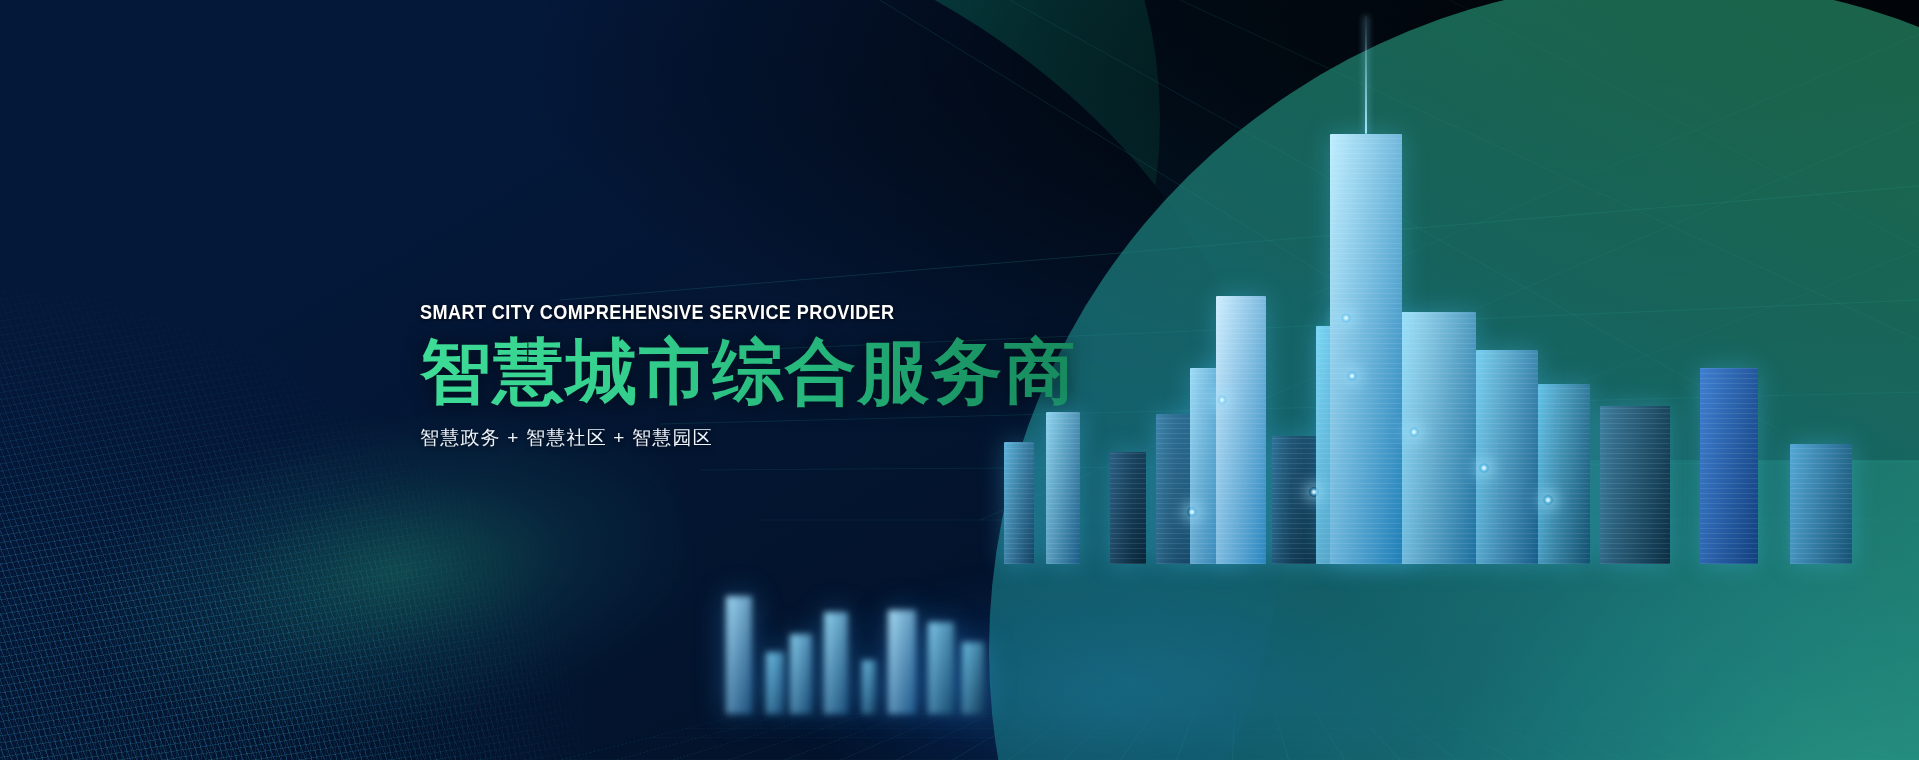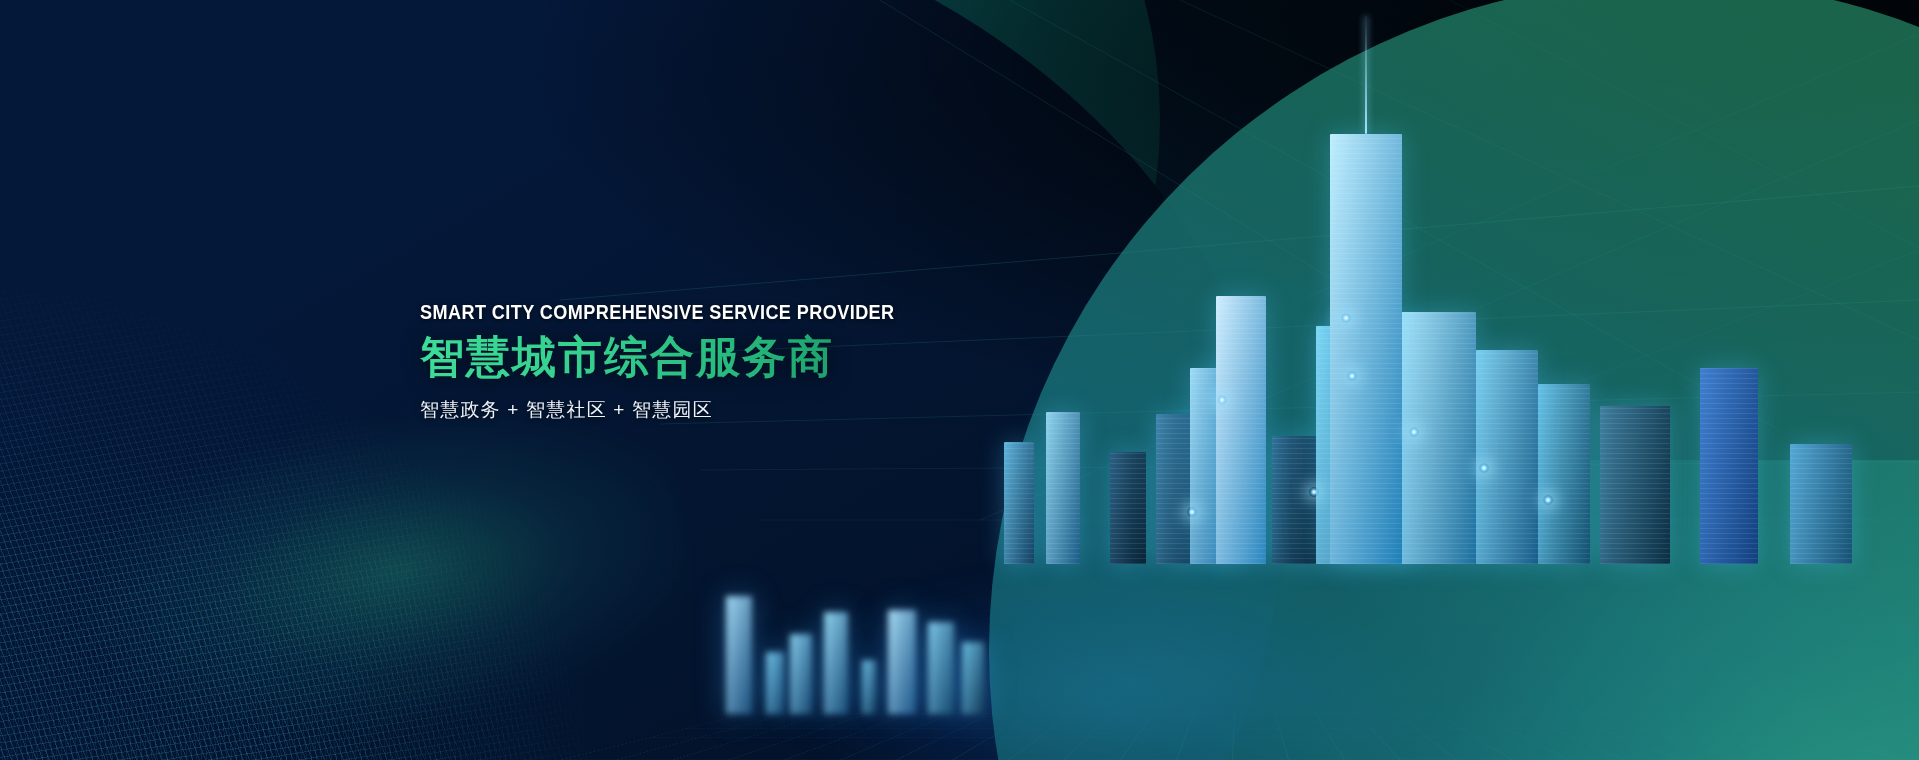--- a/index.html
+++ b/index.html
@@ -143,21 +143,21 @@
     font-family:"Liberation Sans Narrow","Liberation Sans",sans-serif;
     font-weight:700;font-size:21px;letter-spacing:.5px;
     color:#ffffff;
     transform:scaleX(.86);transform-origin:left center;
     text-shadow:0 1px 5px rgba(0,0,0,.75);
     white-space:nowrap;
     margin:0 0 10px 0;
   }
   .headline{
     font-family:"Liberation Sans","DejaVu Sans",sans-serif;
-    font-weight:700;font-size:44px;line-height:1.06;
+    font-weight:700;font-size:71px;line-height:1.06;
     letter-spacing:2px;white-space:nowrap;margin:0;
     background:linear-gradient(92deg,#3ddc97 0%,#35d08e 30%,#26b87c 58%,#1c9a68 80%,#178a5e 100%);
     -webkit-background-clip:text;background-clip:text;
     color:transparent;-webkit-text-fill-color:transparent;
     filter:drop-shadow(0 2px 10px rgba(0,0,0,.55));
   }
   .subline{
     font-family:Liberation Sans, sans-serif;
     font-weight:400;font-size:19px;letter-spacing:1.2px;
     color:#eef4fb;white-space:nowrap;

